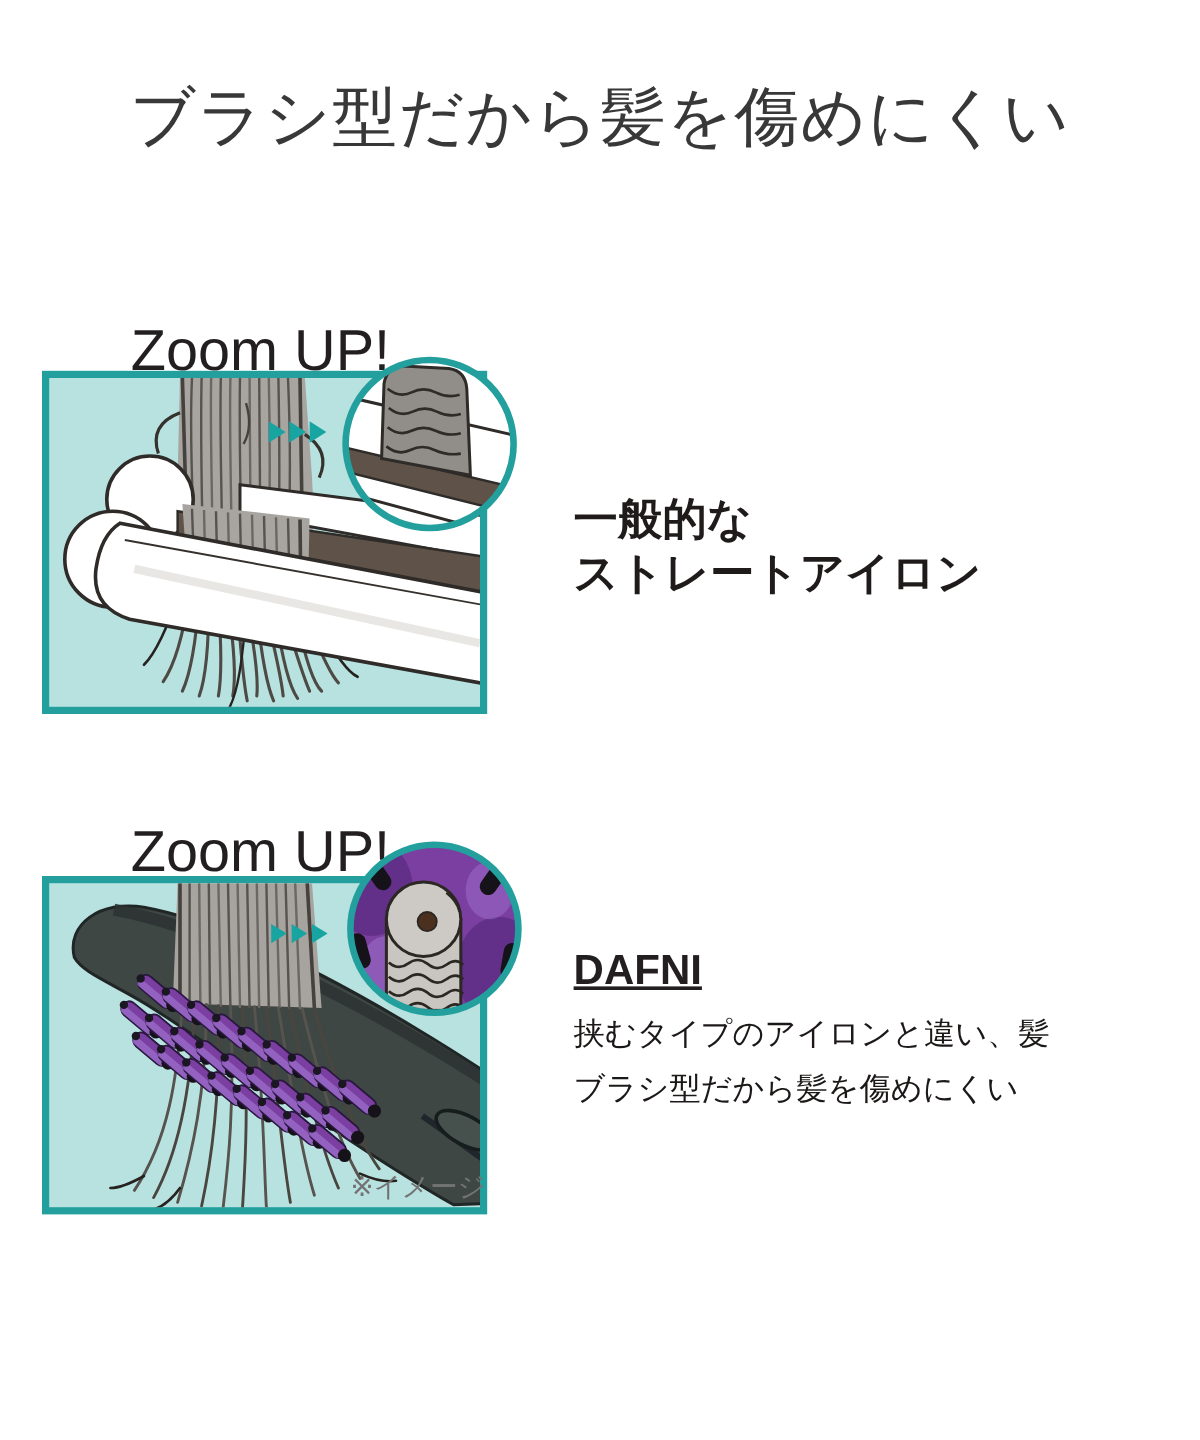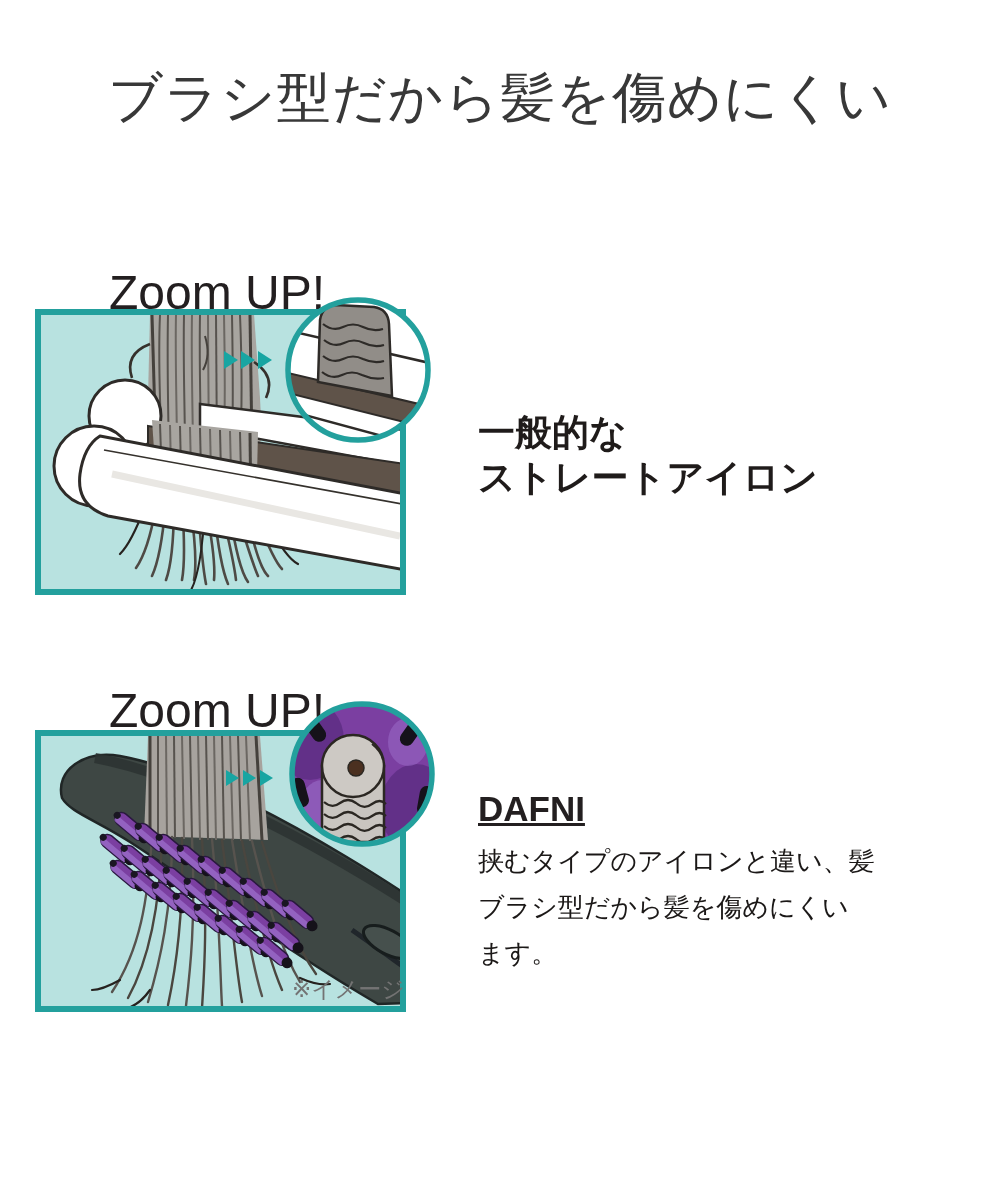--- a/index.html
+++ b/index.html
@@ -278,16 +278,15 @@
       <polygon points="260,80 260,96 273,88"></polygon>
     </g>
   </svg>
 
   <div class="image-note">※イメージ</div>
 
   <div class="dafni-heading">DAFNI</div>
   <div class="description">
     <div>挟むタイプのアイロンと違い、髪</div>
     <div>ブラシ型だから髪を傷めにくい</div>
-    <div>ます。</div>
   </div>
 
 </div>
 
 </body></html>

